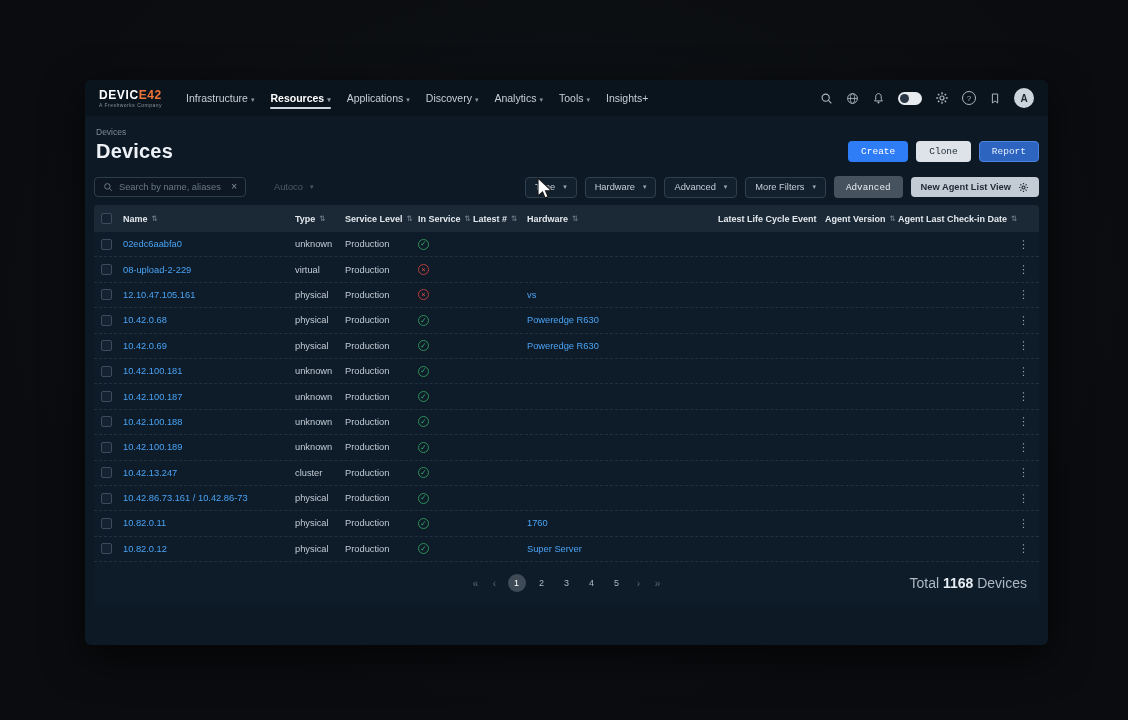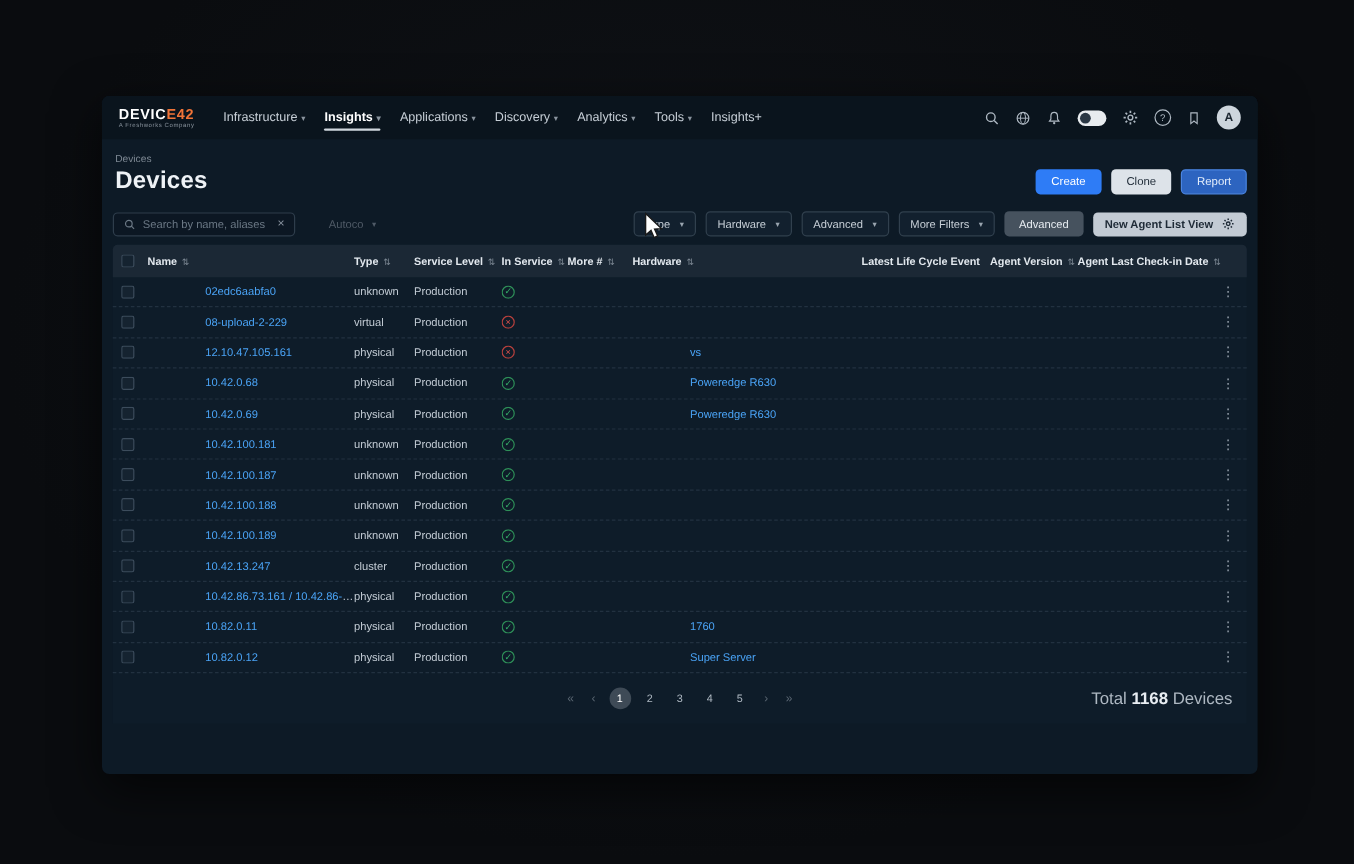--- a/index.html
+++ b/index.html
@@ -33,21 +33,21 @@
   .help-circ { width:14px; height:14px; border:1.2px solid #aeb8c2; border-radius:50%; color:#aeb8c2;
     font-size:8px; display:flex; align-items:center; justify-content:center; cursor:pointer; }
   .avatar { width:20px; height:20px; border-radius:50%; background:#cdd5dc; color:#1c2630;
     font-size:10px; font-weight:bold; display:flex; align-items:center; justify-content:center; cursor:pointer; }
   
   .content { padding:0 9px; }
   .breadcrumb { margin-top:11px; padding-left:2px; font-size:8.5px; color:#7e8994; }
   .title-row { display:flex; align-items:center; margin-top:3px; padding-left:2px; }
   .page-title { font-size:20px; font-weight:bold; color:#eef2f6; letter-spacing:.2px; }
   .title-actions { margin-left:auto; display:flex; gap:8px; }
-  .btn { font-size:9.5px; padding:5px 13px; border-radius:4px; border:none; cursor:pointer; font-family:Liberation Sans, sans-serif; }
+  .btn { font-size:9.5px; padding:5px 13px; border-radius:4px; border:none; cursor:pointer; font-family:Liberation Mono, monospace; }
   .btn-primary { background:#2e7cf6; color:#ffffff; }
   .btn-light { background:#dde3e9; color:#222e3a; }
   .btn-secondary { background:#2d64c0; color:#e3edfb; border:1px solid #4a84e0; padding:4px 12px; }
   
   .toolbar-row { display:flex; align-items:center; margin-top:13px; }
   .search-box { display:flex; align-items:center; gap:6px; background:#0c1723; border:1px solid #2e3d4b;
     border-radius:4px; padding:4px 8px; width:152px; }
   .search-box input { background:transparent; border:none; outline:none; color:#cfd6dd; font-size:9.3px; width:100%; font-family:inherit; }
   .search-box input::placeholder { color:#6b7885; }
   .clear-x { color:#8a94a0; font-size:10px; cursor:pointer; line-height:1; }
@@ -60,26 +60,26 @@
   .btn-newagent { background:#c3cbd4; color:#1e2a36; font-size:9.3px; font-weight:bold; padding:4.5px 10px;
     border-radius:4px; display:flex; align-items:center; gap:7px; cursor:pointer; }
   .selected-row { margin-top:10px; padding-left:2px; font-size:8.8px; color:#96a1ac; }
   .selected-row b { color:#dfe5ea; }
   
   .table-wrap { margin-top:7px; background:#0e1c29; border-radius:4px 4px 0 0; }
   .grid-row { display:grid; grid-template-columns:22px 172px 50px 73px 55px 54px 191px 107px 73px 120px minmax(0,1fr);
     align-items:center; padding:0 8px 0 7px; }
   .table-header { height:27px; background:#1b2835; border-radius:4px 4px 0 0;
     font-size:9px; font-weight:bold; color:#e2e8ee; }
-  .hcell { display:flex; align-items:flex-end; gap:4px; white-space:nowrap; overflow:hidden; }
+  .hcell { display:flex; align-items:flex-start; gap:4px; white-space:nowrap; overflow:hidden; }
   .sort-ic { font-size:7.5px; color:#7d8894; font-weight:normal; }
   .trow { height:25.4px; border-bottom:1px dashed #223140; font-size:9.3px; color:#c2cbd4; }
   .trow:last-child { border-bottom:1px dashed #223140; }
   .cell { white-space:nowrap; overflow:hidden; text-overflow:ellipsis; }
-  .link { color:#4aa3f5; cursor:pointer;margin-left:48px; }
+  .link { color:#4aa3f5; cursor:pointer; }
   .cb { width:11px; height:11px; border:1px solid #3c4c5c; border-radius:2px; background:#152330; cursor:pointer; }
   .status { width:11px; height:11px; border-radius:50%; display:flex; align-items:center; justify-content:center;
     font-size:7.5px; line-height:1; }
   .status.ok { color:#35b26a; border:1px solid #2e8f58; }
   .status.error { color:#e0524e; border:1px solid #b6403d; }
   .kebab { justify-self:end; color:#99a4af; font-size:11px; cursor:pointer; padding:0 2px; }
   
   .pagination-row { position:relative; display:flex; align-items:center; height:42px; padding:0 12px; }
   .pages { position:absolute; left:50%; transform:translateX(-50%); display:flex; align-items:center; gap:7px; }
   .pg { min-width:18px; height:18px; border-radius:50%; display:flex; align-items:center; justify-content:center;
@@ -96,21 +96,21 @@
 
 <div class="app">
 
   <div class="topnav">
     <div class="logo">
       <div class="logo-main"><span>DEVIC</span><span class="l42">E42</span></div>
       <div class="logo-sub">A Freshworks Company</div>
     </div>
     <div class="nav-items">
         <div class="nav-item"><span>Infrastructure</span><span class="chev">▾</span></div>
-        <div class="nav-item active"><span>Insights</span><span class="chev">▾</span></div>
+        <div class="nav-item active"><span>Resources</span><span class="chev">▾</span></div>
         <div class="nav-item"><span>Applications</span><span class="chev">▾</span></div>
         <div class="nav-item"><span>Discovery</span><span class="chev">▾</span></div>
         <div class="nav-item"><span>Analytics</span><span class="chev">▾</span></div>
         <div class="nav-item"><span>Tools</span><span class="chev">▾</span></div>
         <div class="nav-item"><span>Insights+</span></div>
       </div>
     <div class="topnav-right">
       <span class="tn-icon">
         <svg width="13" height="13" viewBox="0 0 16 16">
             <circle cx="7" cy="7" r="4.4" fill="none" stroke="currentColor" stroke-width="1.4"></circle>
@@ -242,21 +242,21 @@
           </div>
           <div class="hcell">
             <span>Service Level</span>
             <span class="sort-ic">⇅</span>
           </div>
           <div class="hcell">
             <span>In Service</span>
             <span class="sort-ic">⇅</span>
           </div>
           <div class="hcell">
-            <span>More #</span>
+            <span>Latest #</span>
             <span class="sort-ic">⇅</span>
           </div>
           <div class="hcell">
             <span>Hardware</span>
             <span class="sort-ic">⇅</span>
           </div>
           <div class="hcell">
             <span>Latest Life Cycle Event</span>
           </div>
           <div class="hcell">

